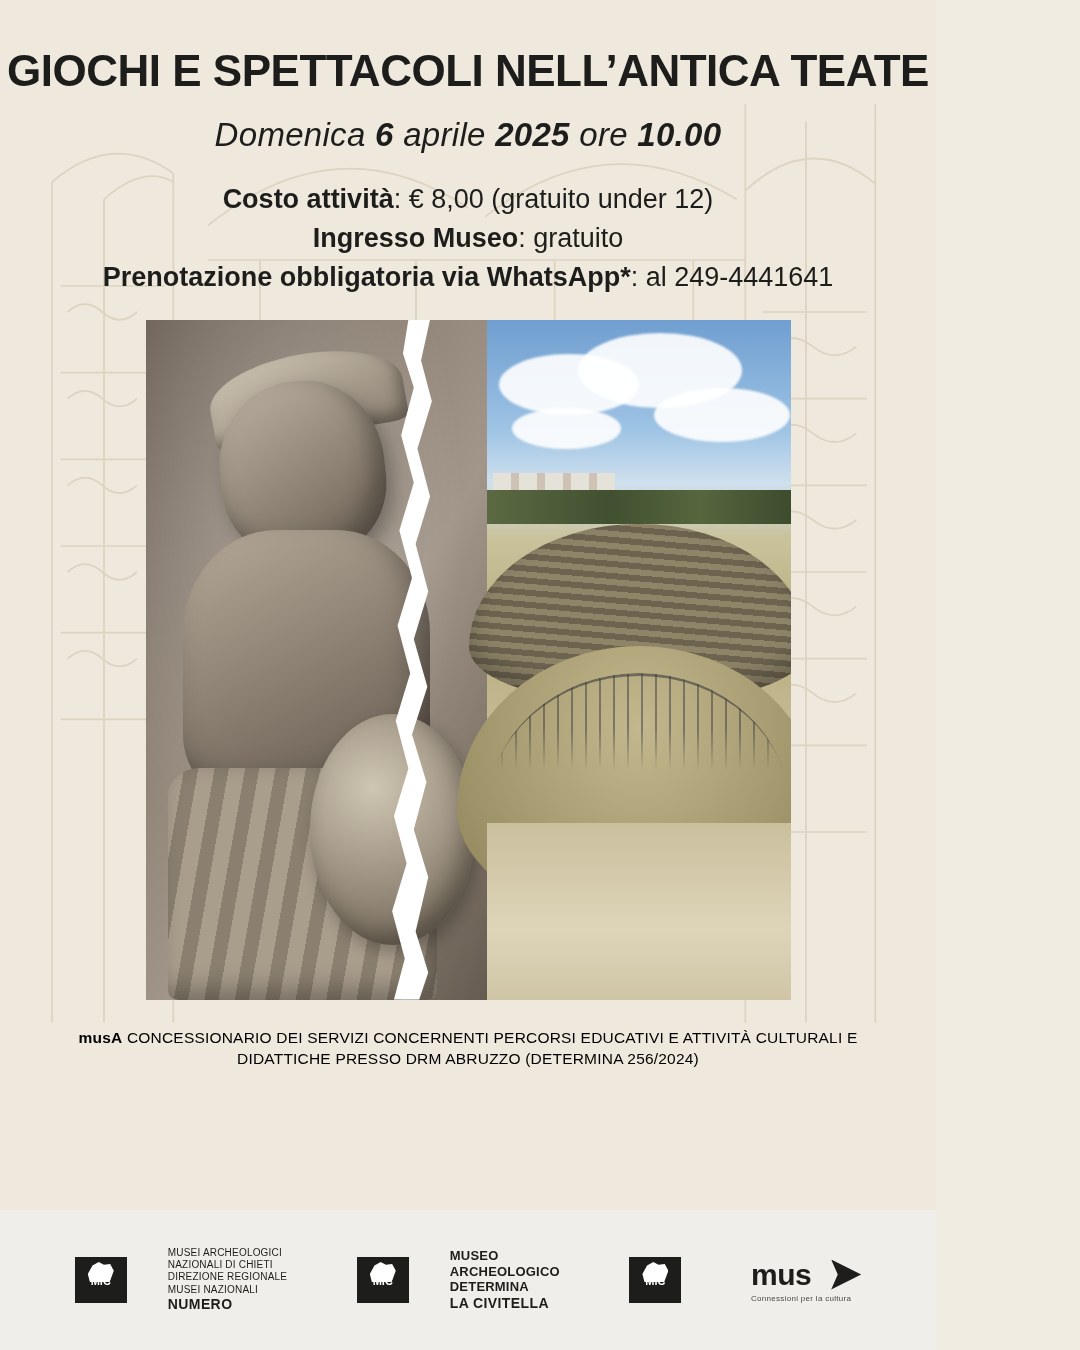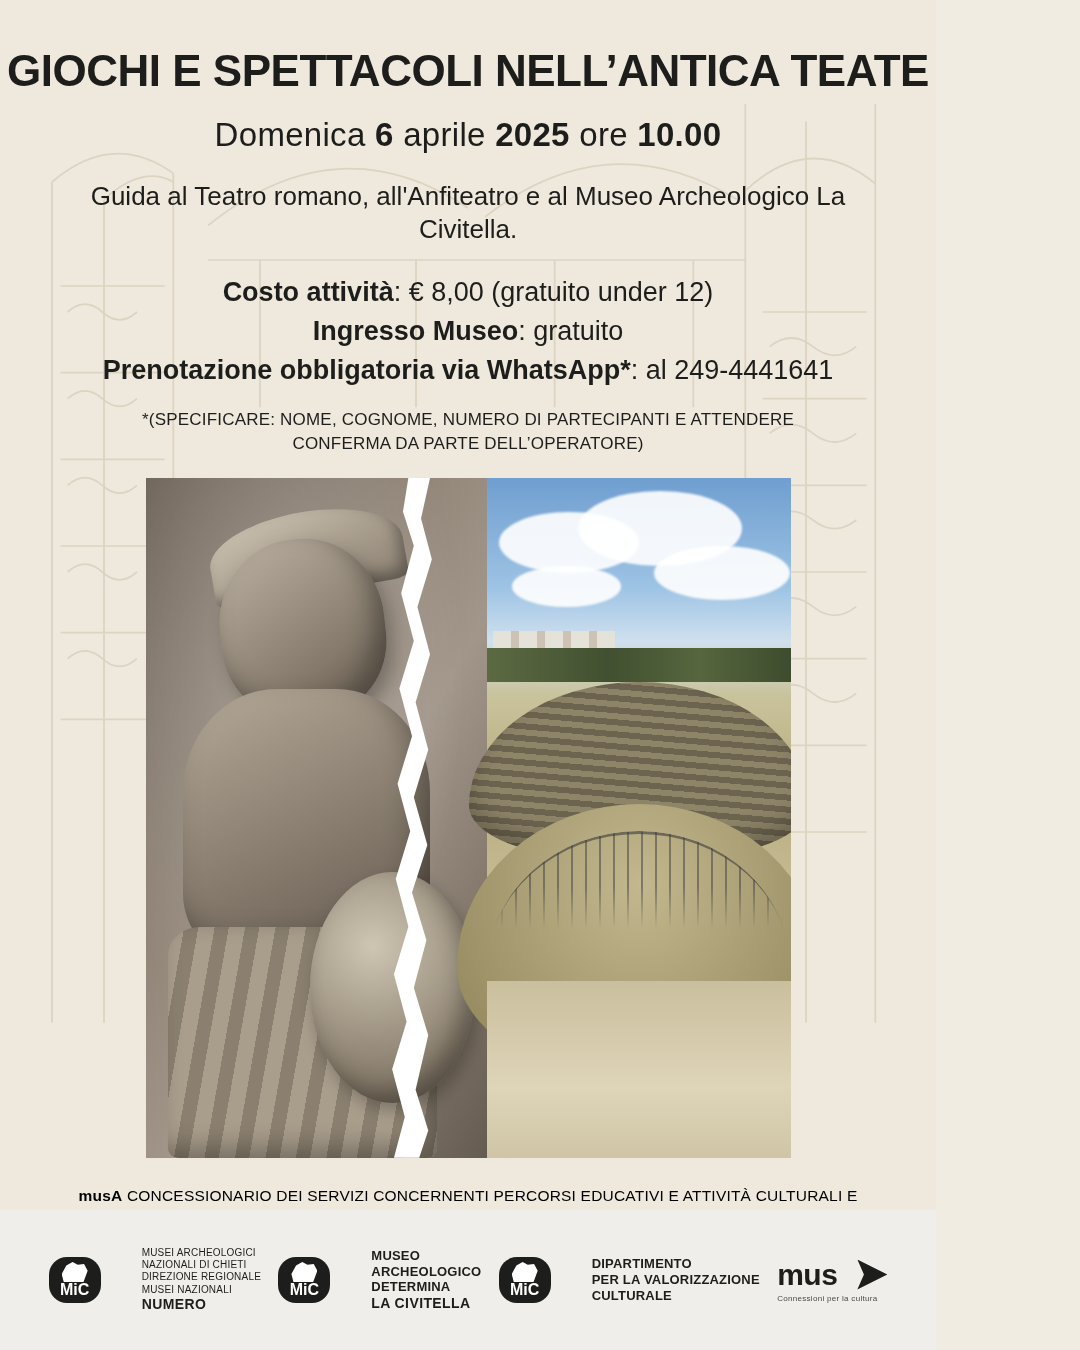--- a/index.html
+++ b/index.html
@@ -49,20 +49,21 @@
     text-align: center;
     line-height: 1.05;
   }
 
   .subtitle {
     margin-top: 22px;
     font-size: 33px;
     color: #1d1d1b;
     text-align: center;
     letter-spacing: 0.3px;
+    font-style: italic;
   }
   .subtitle b { font-weight: bold; }
 
   .desc {
     margin-top: 26px;
     font-size: 26px;
     color: #1d1d1b;
     text-align: center;
     line-height: 1.28;
     max-width: 840px;
@@ -274,25 +275,24 @@
 
   .logo { display: flex; align-items: center; gap: 9px; }
   .mic-mark {
     width: 52px; height: 46px;
     background: #1d1d1b;
     color: #fff;
     position: relative;
     display: flex;
     align-items: flex-end;
     justify-content: center;
-    font-size: 16px;
+    font-size: 11px;
     font-weight: bold;
-    padding-bottom: 4px;
+    padding-bottom: 16px;
     box-sizing: border-box;
-    border-radius: 18px;
   }
   .mic-mark::before {
     content: "";
     position: absolute;
     top: 5px; left: 50%;
     transform: translateX(-50%);
     width: 26px; height: 20px;
     background: #fff;
     -webkit-clip-path: polygon(8% 100%, 0 60%, 18% 18%, 42% 0, 62% 14%, 86% 10%, 100% 44%, 84% 100%);
             clip-path: polygon(8% 100%, 0 60%, 18% 18%, 42% 0, 62% 14%, 86% 10%, 100% 44%, 84% 100%);
@@ -345,35 +345,33 @@
   </svg>
 
   <div class="content">
 
     <div class="title">GIOCHI E SPETTACOLI NELL’ANTICA TEATE</div>
 
     <div class="subtitle">
       <span>Domenica </span><b>6</b><span> aprile </span><b>2025</b><span> ore </span><b>10.00</b>
     </div>
 
-    <div class="desc">Guida al Teatro romano, all'Anfiteatro e al Museo Archeologico La Civitella.</div>
 
     <div class="info">
       <div class="line">
         <b>Costo attività</b><span>: € 8,00 (gratuito under 12)</span>
       </div>
       <div class="line">
         <b>Ingresso Museo</b><span>: gratuito</span>
       </div>
       <div class="line">
         <b>Prenotazione obbligatoria via WhatsApp*</b><span>: al 249-4441641</span>
       </div>
     </div>
 
-    <div class="note">*(SPECIFICARE: NOME, COGNOME, NUMERO DI PARTECIPANTI E ATTENDERE CONFERMA DA PARTE DELL’OPERATORE)</div>
 
     <div class="photo">
       <div class="photo-left">
         <div class="gl-crest"></div>
         <div class="gl-head"></div>
         <div class="gl-torso"></div>
         <div class="gl-skirt"></div>
         <div class="gl-shield"></div>
       </div>
       <div class="photo-right">
@@ -414,25 +412,20 @@
       <div class="logo-lines">
         <div class="mid">MUSEO</div>
         <div class="mid">ARCHEOLOGICO</div>
         <div class="mid">DETERMINA</div>
         <div class="big">LA CIVITELLA</div>
       </div>
     </div>
 
     <div class="logo">
       <div class="mic-mark">MiC</div>
-      <div class="logo-lines">
-        <div class="mid">DIPARTIMENTO</div>
-        <div class="mid">PER LA VALORIZZAZIONE</div>
-        <div class="mid">CULTURALE</div>
-      </div>
     </div>
 
     <div class="musa-logo">
       <div class="musa-row">
         <span class="musa-word">mus</span>
         <span class="musa-a"></span>
       </div>
       <div class="musa-tag">Connessioni per la cultura</div>
     </div>
 

